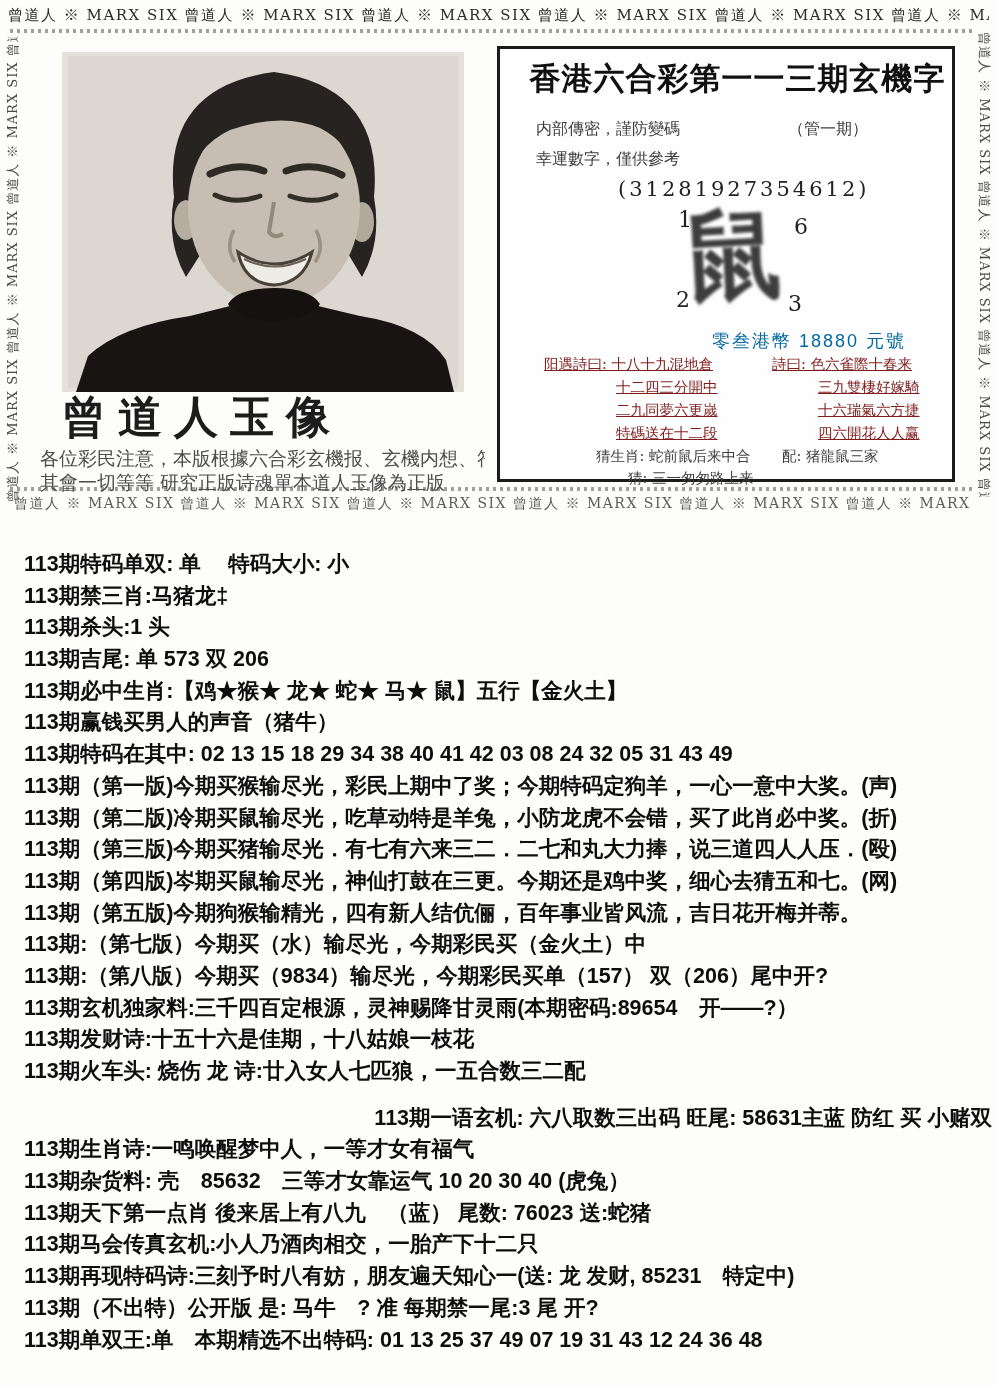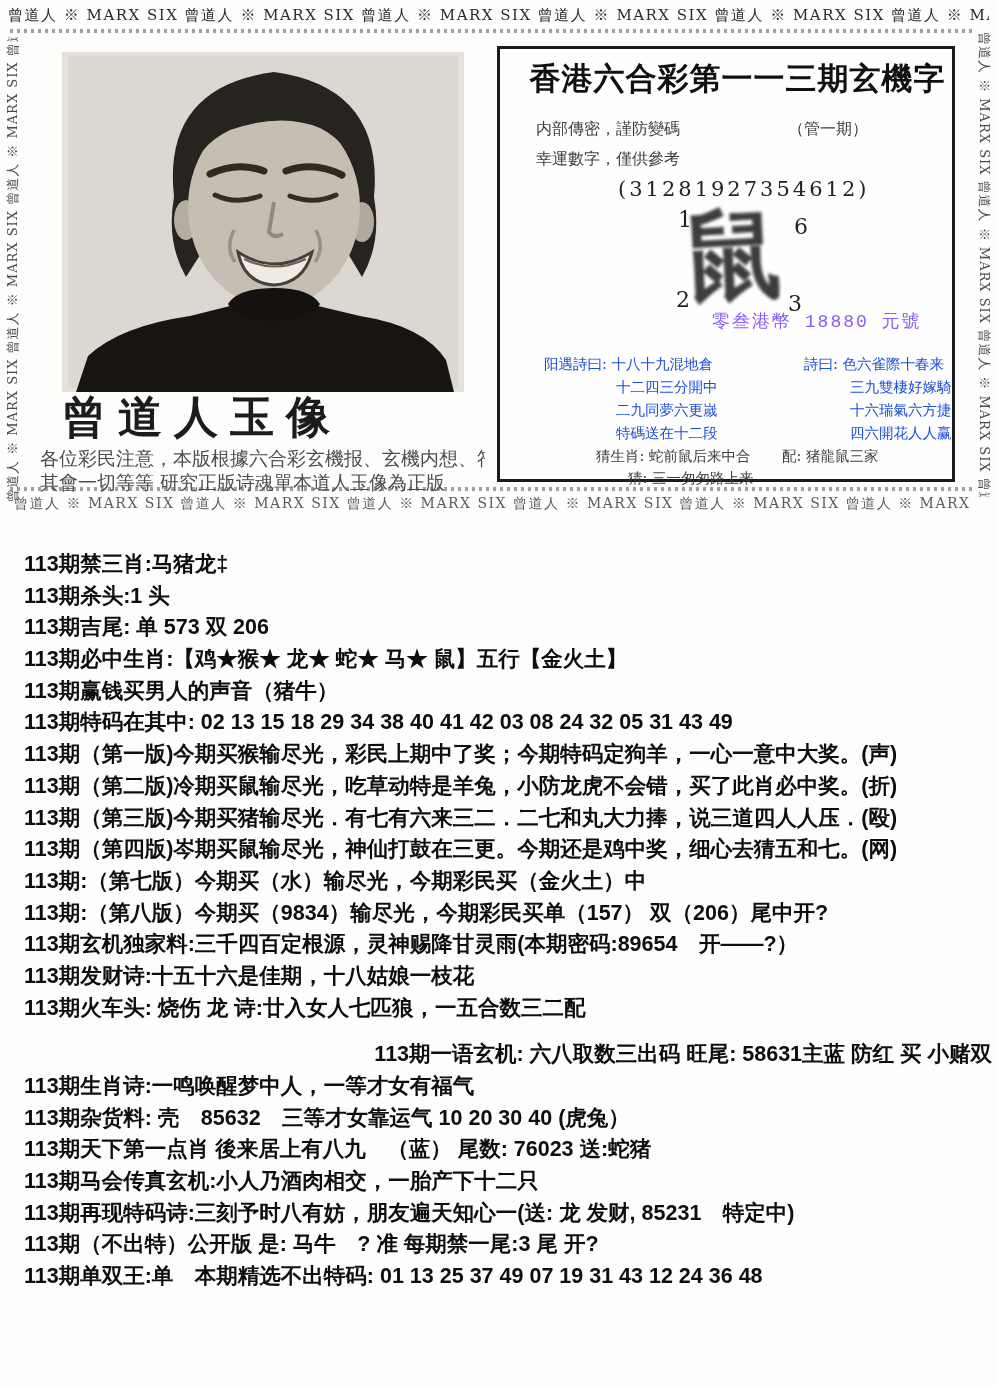--- a/index.html
+++ b/index.html
@@ -67,30 +67,30 @@
     position:absolute;left:158px;top:146px;width:150px;height:120px;text-align:center;
     font-family:"DejaVu Serif",serif;font-weight:bold;font-size:98px;line-height:120px;
     color:#3d3d3d;filter:blur(1.6px);transform:rotate(-3deg);
   }
   .z-num{position:absolute;font-family:"DejaVu Serif",serif;font-size:22px;color:#222;}
   .z-tl{left:178px;top:158px;}
   .z-tr{left:294px;top:165px;}
   .z-bl{left:176px;top:238px;}
   .z-br{left:288px;top:242px;}
   .p-price{
-    position:absolute;left:212px;top:260px;font-family:Liberation Mono, monospace;
-    font-size:18px;letter-spacing:2px;color:#8b5cf6;filter:blur(.4px);white-space:nowrap;
+    position:absolute;left:212px;top:280px;font-family:Liberation Sans, sans-serif;
+    font-size:18px;letter-spacing:2px;color:#0369a1;filter:blur(.4px);white-space:nowrap;
   }
   .poem{
     position:absolute;font-family:"DejaVu Serif",serif;font-size:14.5px;line-height:23px;
-    color:#1d4ed8;filter:blur(.45px);white-space:nowrap;
+    color:#7f1d1d;filter:blur(.45px);white-space:nowrap;text-decoration:underline;
   }
   .poem-l{left:44px;top:304px;}
   .poem-l .cont{padding-left:72px;}
-  .poem-r{left:272px;top:304px;margin-left:32px;}
+  .poem-r{left:272px;top:304px;}
   .poem-r .cont{padding-left:46px;}
   .p-guess1{position:absolute;left:96px;top:398px;}
   .p-pair{position:absolute;left:282px;top:398px;text-align:center;}
   .p-guess2{position:absolute;left:128px;top:420px;}
   .p-small{font-family:"DejaVu Serif",serif;font-size:14.5px;color:#3f3f3f;filter:blur(.45px);white-space:nowrap;}
 
   
   .body-text{
     position:absolute;left:24px;top:549px;width:968px;
     font-size:21.5px;font-weight:bold;color:#0e0e0e;
@@ -180,30 +180,32 @@
       <div class="cont">三九雙棲好嫁騎</div>
       <div class="cont">十六瑞氣六方捷</div>
       <div class="cont">四六開花人人赢</div>
     </div>
     <div class="p-small p-guess1">猜生肖: 蛇前鼠后来中合</div>
     <div class="p-small p-pair">配: 猪龍鼠三家</div>
     <div class="p-small p-guess2">猜: 三一匆匆路上来</div>
   </div>
 
   <div class="body-text">
+    <div class="bline">113期特码单双: 单　 特码大小: 小</div>
     <div class="bline">113期禁三肖:马猪龙‡</div>
     <div class="bline">113期杀头:1 头</div>
     <div class="bline">113期吉尾: 单 573 双 206</div>
     <div class="bline">113期必中生肖:【鸡★猴★ 龙★ 蛇★ 马★ 鼠】五行【金火土】</div>
     <div class="bline">113期赢钱买男人的声音（猪牛）</div>
     <div class="bline">113期特码在其中: 02 13 15 18 29 34 38 40 41 42 03 08 24 32 05 31 43 49</div>
     <div class="bline">113期（第一版)今期买猴输尽光，彩民上期中了奖；今期特码定狗羊，一心一意中大奖。(声)</div>
     <div class="bline">113期（第二版)冷期买鼠输尽光，吃草动特是羊兔，小防龙虎不会错，买了此肖必中奖。(折)</div>
     <div class="bline">113期（第三版)今期买猪输尽光．有七有六来三二．二七和丸大力捧，说三道四人人压．(殴)</div>
     <div class="bline">113期（第四版)岑期买鼠输尽光，神仙打鼓在三更。今期还是鸡中奖，细心去猜五和七。(网)</div>
+    <div class="bline">113期（第五版)今期狗猴输精光，四有新人结伉俪，百年事业皆风流，吉日花开梅并蒂。</div>
     <div class="bline">113期:（第七版）今期买（水）输尽光，今期彩民买（金火土）中</div>
     <div class="bline">113期:（第八版）今期买（9834）输尽光，今期彩民买单（157） 双（206）尾中开?</div>
     <div class="bline">113期玄机独家料:三千四百定根源，灵神赐降甘灵雨(本期密码:89654　开——?）</div>
     <div class="bline">113期发财诗:十五十六是佳期，十八姑娘一枝花</div>
     <div class="bline">113期火车头: 烧伤 龙 诗:廿入女人七匹狼，一五合数三二配</div>
     <div class="bline gap">113期一语玄机: 六八取数三出码 旺尾: 58631主蓝  防红  买 小赌双</div>
     <div class="bline">113期生肖诗:一鸣唤醒梦中人，一等才女有福气</div>
     <div class="bline">113期杂货料: 壳　85632　三等才女靠运气 10 20 30 40 (虎兔）</div>
     <div class="bline">113期天下第一点肖 後来居上有八九　（蓝） 尾数: 76023 送:蛇猪</div>
     <div class="bline">113期马会传真玄机:小人乃酒肉相交，一胎产下十二只</div>

